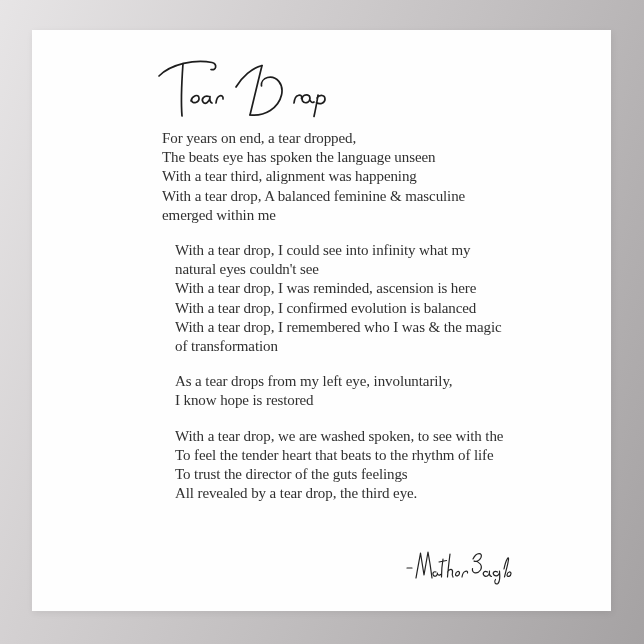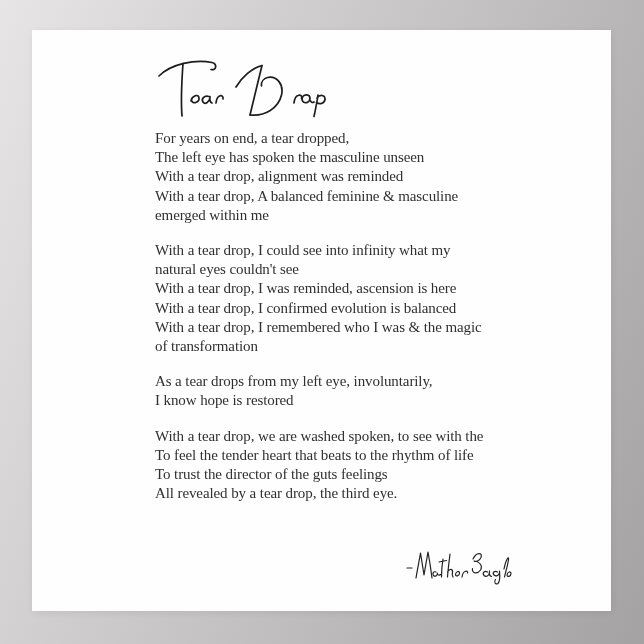--- a/index.html
+++ b/index.html
@@ -34,29 +34,29 @@
   }
   .signature-wrap {
     position: absolute;
     right: 99px;
     top: 519px;
     width: 106px;
     height: 39px;
   }
   .poem {
     position: absolute;
-    left: 123px;
+    left: 130px;
     top: 99px;
     width: 390px;
     color: #303030;
     font-size: 15px;
     line-height: 19.2px;
     letter-spacing: -0.1px;
   }
-  .stanza + .stanza { margin-top: 16px; }
+  .stanza + .stanza { margin-top: 16px; margin-left: 13px; }
   .line { white-space: nowrap; }
   .sr-text {
     position: absolute;
     width: 1px; height: 1px;
     overflow: hidden;
     clip: rect(0 0 0 0);
     white-space: nowrap;
   }
   svg.script { display: block; width: 100%; height: 100%; }
 </style>
@@ -79,22 +79,22 @@
         <path d="M196,114 C226,117 253,100 259,74 C264,52 249,35 231,39 C223,41 218,48 219,56"></path>
         <path d="M284,90 C285,82 288,76 292,75 C297,73 301,76 299,81"></path>
         <path d="M312,74 C303,72 298,79 301,86 C305,92 315,90 316,81 C316,76 313,74 310,74 M316,84 C318,89 321,90 324,88"></path>
         <path d="M332,74 C330,88 327,103 324,117 M330,80 C336,72 346,74 346,82 C346,90 336,94 329,89"></path>
       </svg>
     </div>
 
     <div class="poem">
       <div class="stanza">
         <div class="line">For years on end, a tear dropped,</div>
-        <div class="line">The left eye has spoken the masculine unseen</div>
-        <div class="line">With a tear drop, alignment was reminded</div>
+        <div class="line">The beats eye has spoken the language unseen</div>
+        <div class="line">With a tear third, alignment was happening</div>
         <div class="line">With a tear drop, A balanced feminine &amp; masculine</div>
         <div class="line">emerged within me</div>
       </div>
       <div class="stanza">
         <div class="line">With a tear drop, I could see into infinity what my</div>
         <div class="line">natural eyes couldn't see</div>
         <div class="line">With a tear drop, I was reminded, ascension is here</div>
         <div class="line">With a tear drop, I confirmed evolution is balanced</div>
         <div class="line">With a tear drop, I remembered who I was &amp; the magic</div>
         <div class="line">of transformation</div>

